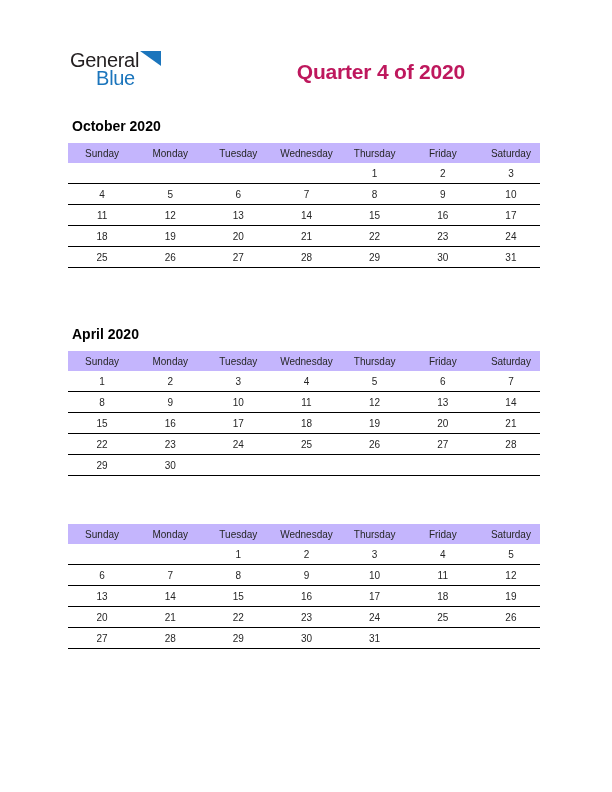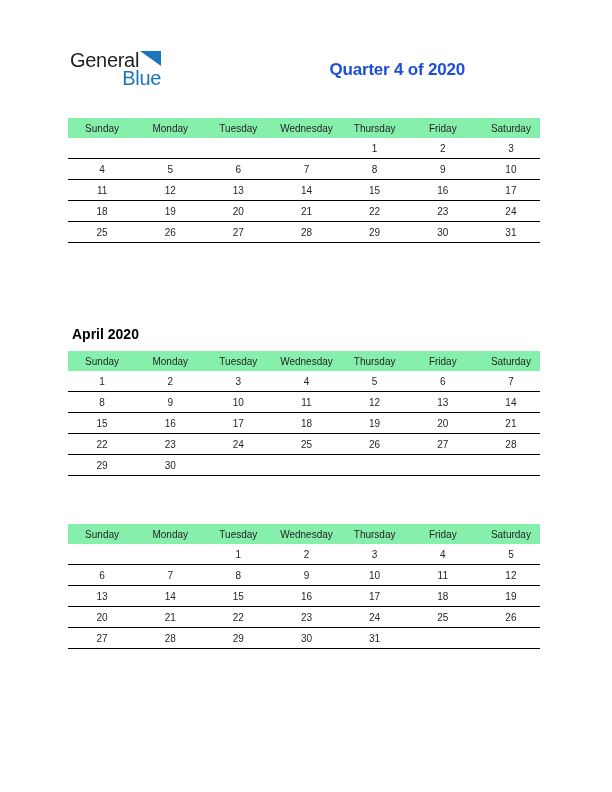--- a/index.html
+++ b/index.html
@@ -46,51 +46,51 @@
     height: 15px;
     margin-left: 1px;
     margin-top: 1px;
     background: #1b75bc;
     clip-path: polygon(0 0, 100% 0, 100% 100%);
   }
   .logo-blue {
     font-size: 20px;
     font-weight: 400;
     color: #1b75bc;
-    text-align: right;
+    text-align: center;
     margin-top: -2px;
     letter-spacing: -0.3px;
   }
   .page-title {
     margin: 0;
     margin-top: 10px;
-    font-size: 17px;
+    font-size: 21px;
     font-weight: 700;
-    color: #1d4ed8;
+    color: #be185d;
     letter-spacing: -0.2px;
     text-align: right;
   }
 
   
   .month {
     position: absolute;
     left: 68px;
     width: 477px;
   }
   .month-title {
     margin: 0 0 9px 4px;
     font-size: 14px;
     font-weight: 700;
     color: #000000;
   }
   .weekday-row {
     display: flex;
     height: 20px;
     align-items: center;
-    background: #86efac;
+    background: #c4b5fd;
   }
   .wd {
     flex: 1;
     text-align: center;
     font-size: 10px;
     color: #262626;
   }
   .week-row {
     display: flex;
     height: 20px;
@@ -114,20 +114,21 @@
       <div class="logo-top">
         <span class="logo-general">General</span>
         <span class="logo-triangle"></span>
       </div>
       <div class="logo-blue">Blue</div>
     </div>
     <h1 class="page-title">Quarter 4 of 2020</h1>
   </div>
 
   <section class="month" style="top:118px">
+    <h2 class="month-title">October 2020</h2>
     <div class="weekday-row">
         <div class="wd">Sunday</div>
         <div class="wd">Monday</div>
         <div class="wd">Tuesday</div>
         <div class="wd">Wednesday</div>
         <div class="wd">Thursday</div>
         <div class="wd">Friday</div>
         <div class="wd">Saturday</div>
       </div>
     <div class="month-grid">

